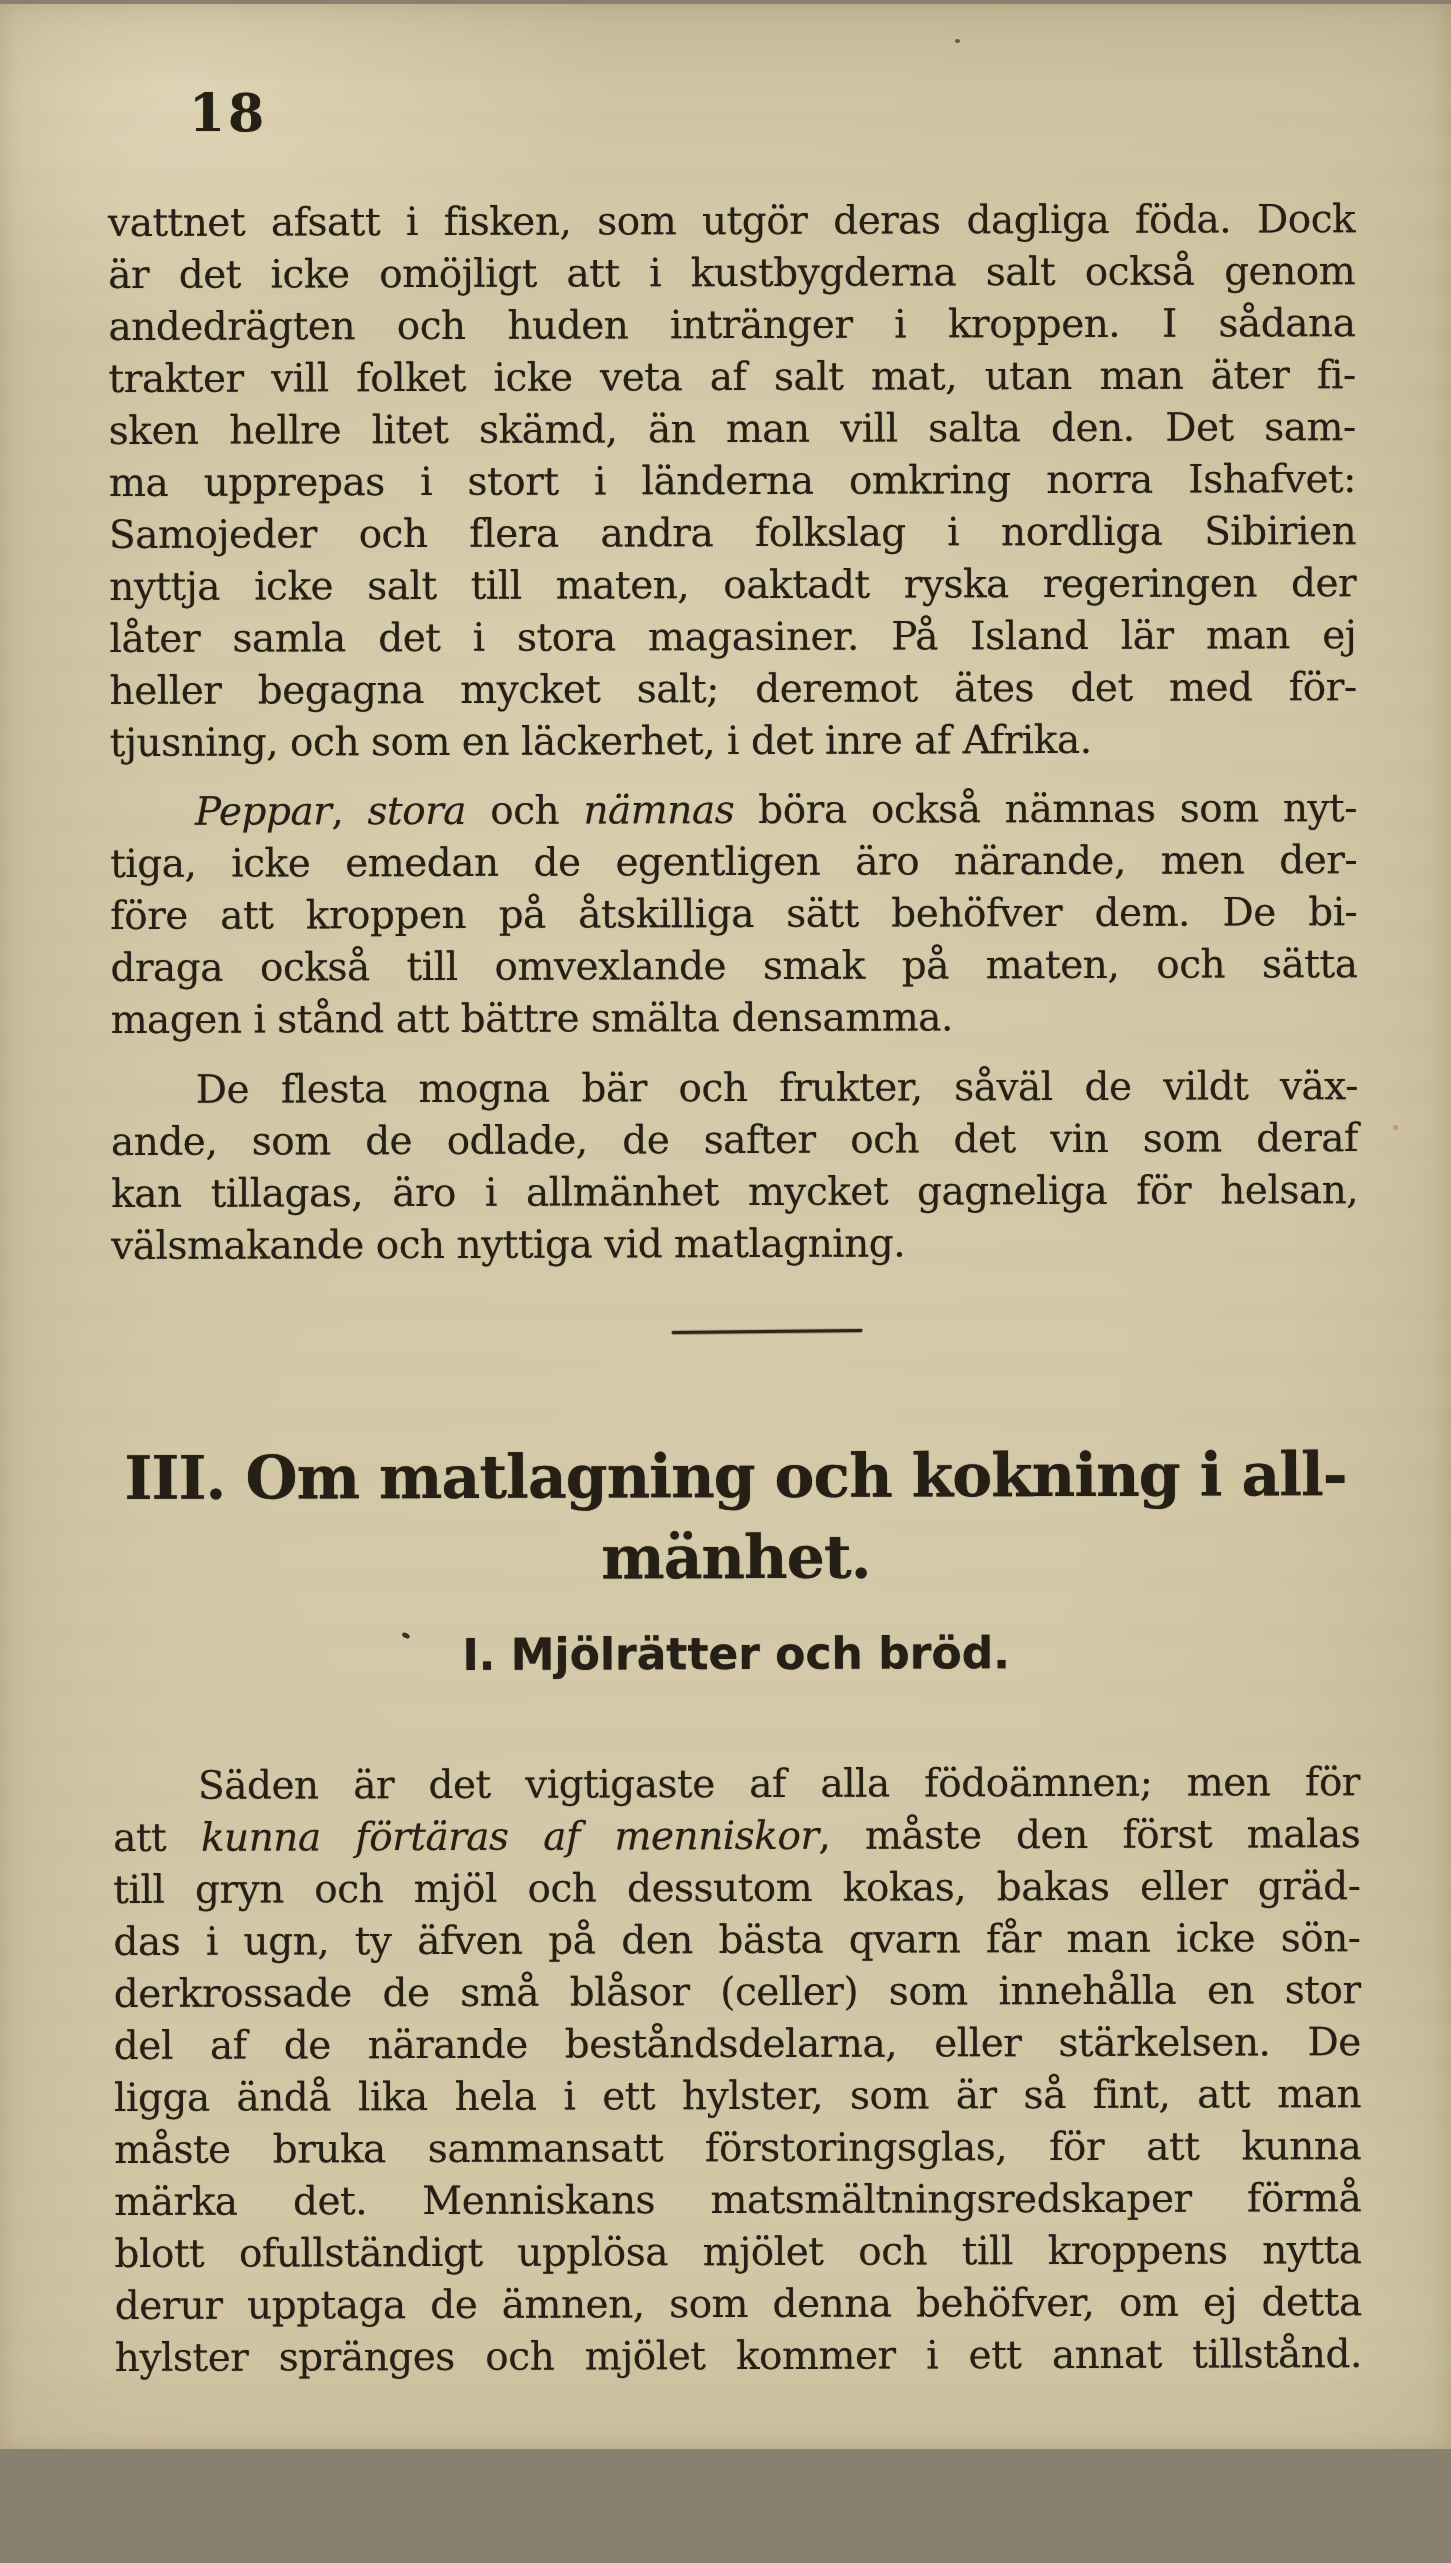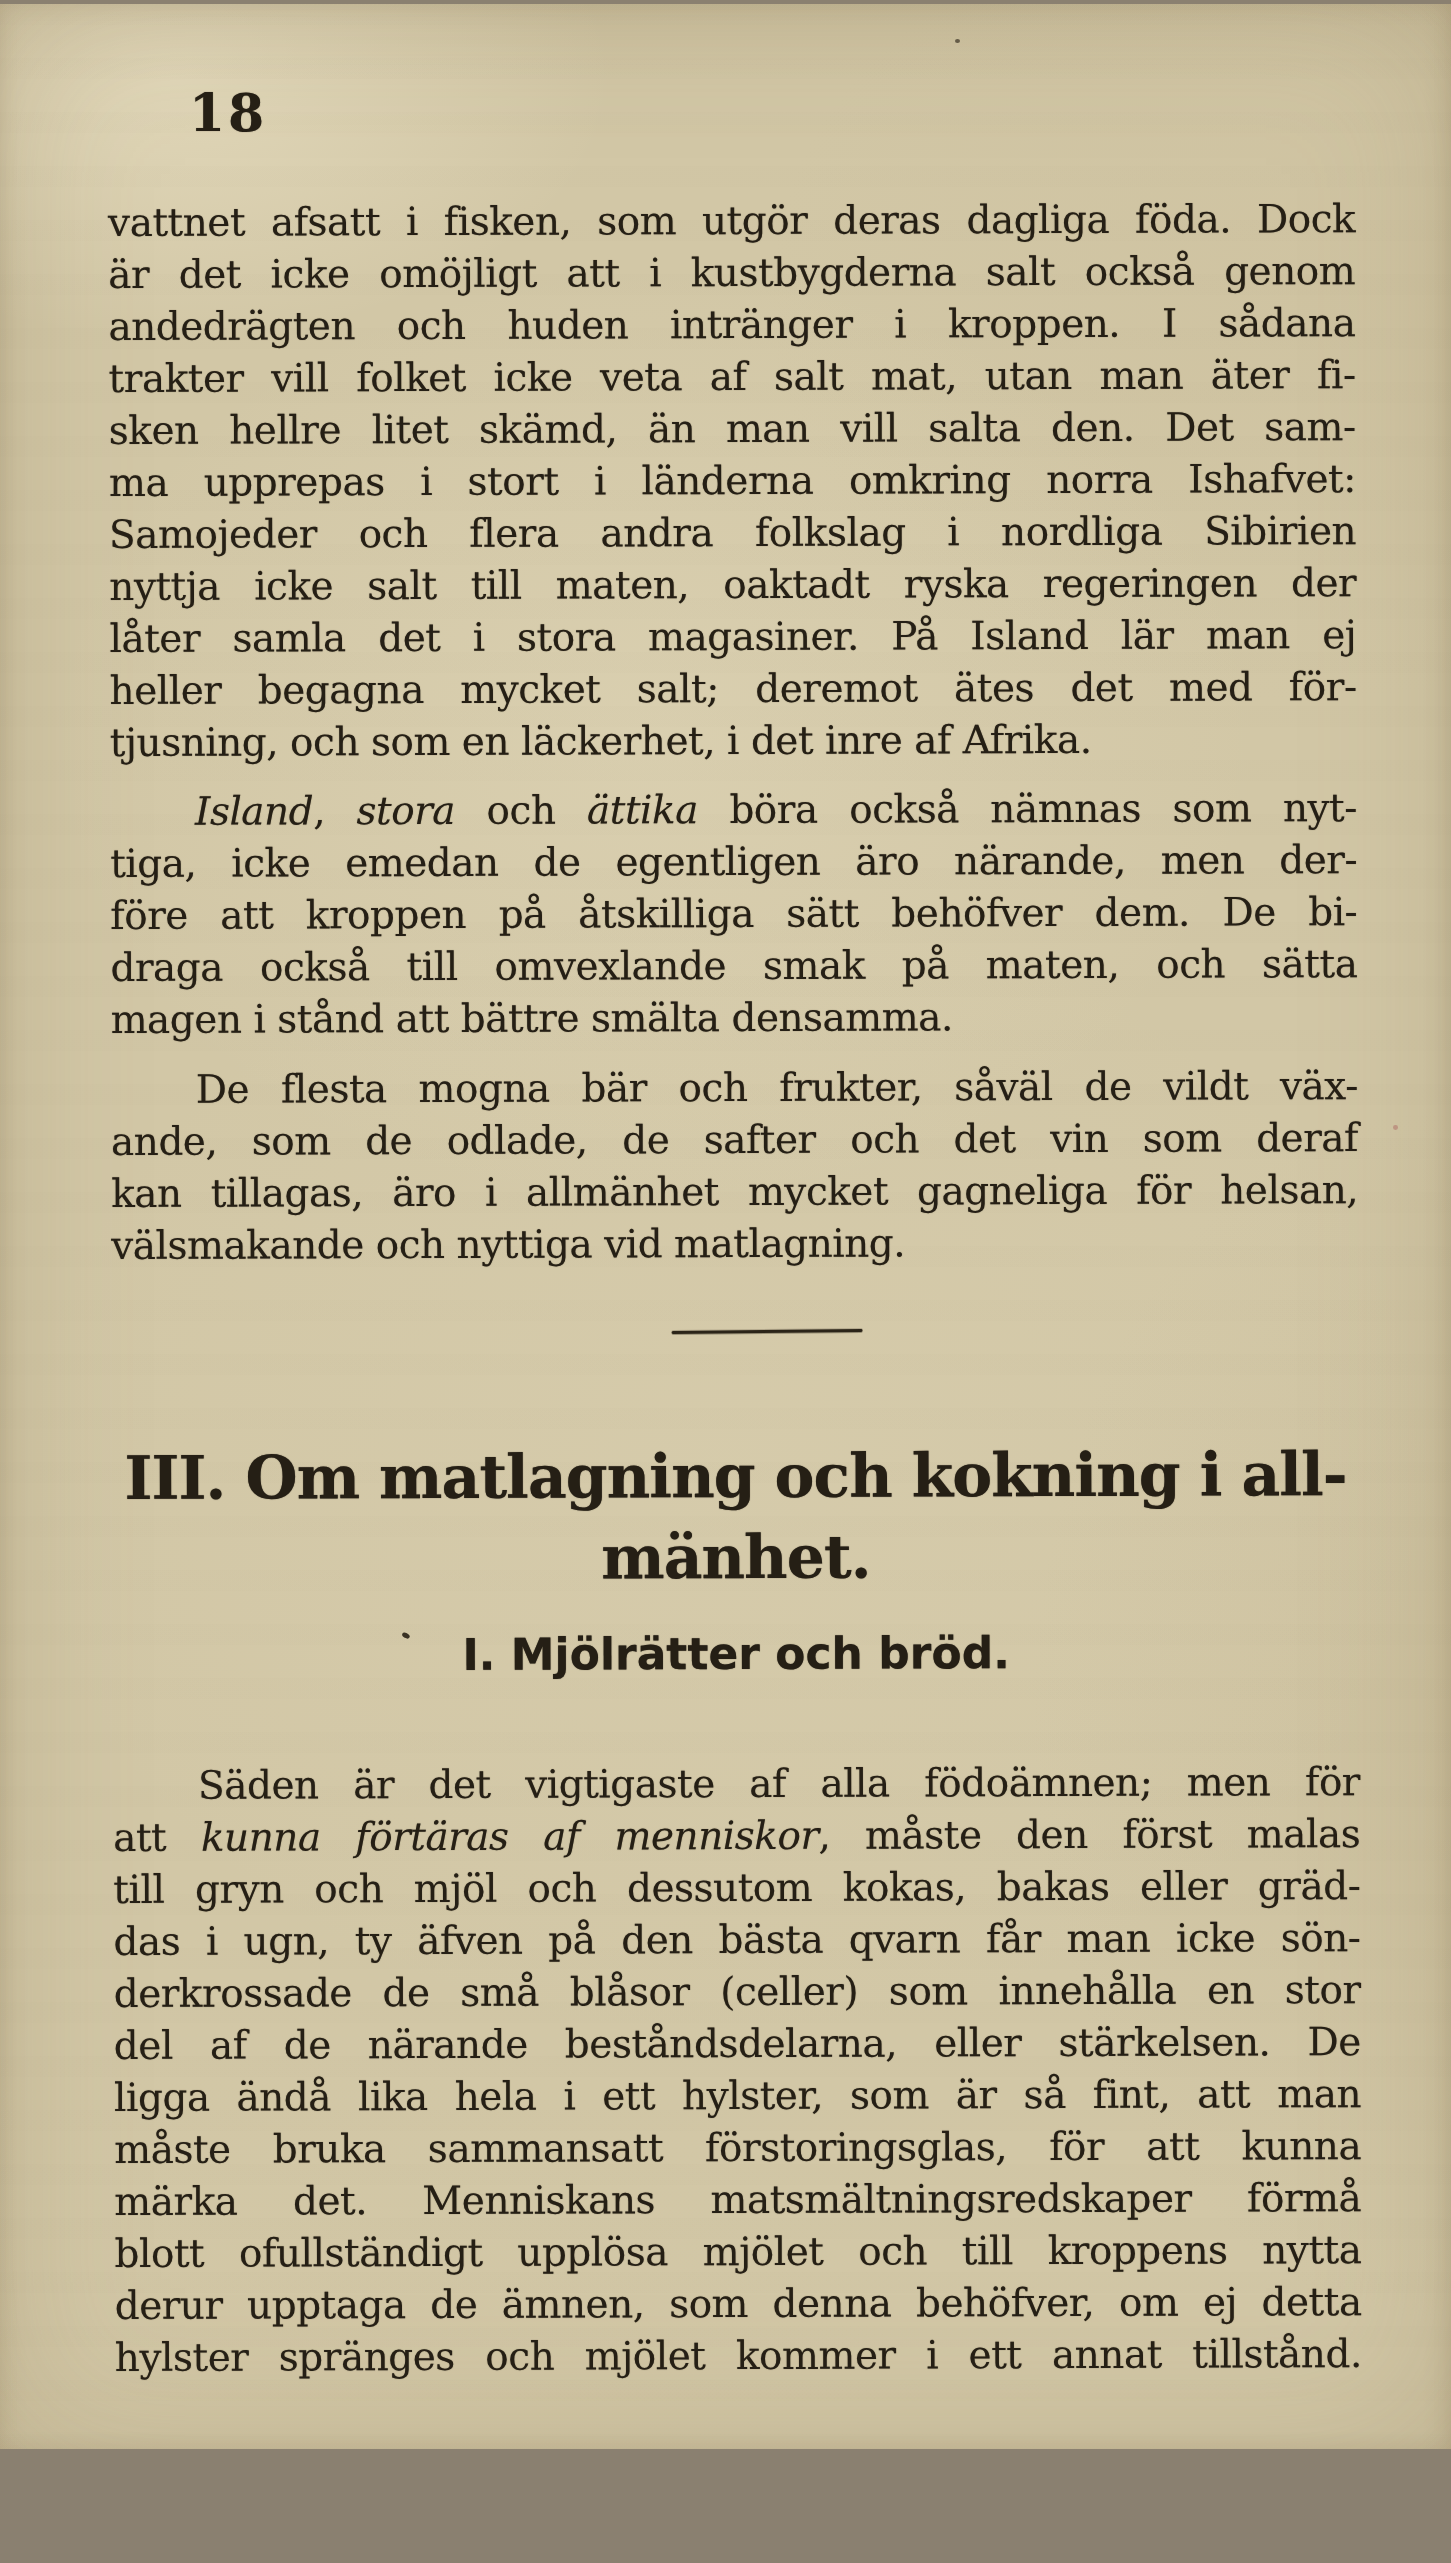--- a/index.html
+++ b/index.html
@@ -116,21 +116,21 @@
         <div class="line"><span class="seg">trakter vill folket icke veta af salt mat, utan man äter fi-</span></div>
         <div class="line"><span class="seg">sken hellre litet skämd, än man vill salta den.  Det sam-</span></div>
         <div class="line"><span class="seg">ma upprepas i stort i länderna omkring norra Ishafvet:</span></div>
         <div class="line"><span class="seg">Samojeder och flera andra folkslag i nordliga Sibirien</span></div>
         <div class="line"><span class="seg">nyttja icke salt till maten, oaktadt ryska regeringen der</span></div>
         <div class="line"><span class="seg">låter samla det i stora magasiner.  På Island lär man ej</span></div>
         <div class="line"><span class="seg">heller begagna mycket salt; deremot ätes det med för-</span></div>
         <div class="line last"><span class="seg">tjusning, och som en läckerhet, i det inre af Afrika.</span></div>
       </div>
       <div class="paragraph indent">
-        <div class="line first"><span class="seg italic">Island</span><span class="seg">, </span><span class="seg italic">stora</span><span class="seg"> och </span><span class="seg italic">ättika</span><span class="seg"> böra också nämnas som nyt-</span></div>
+        <div class="line first"><span class="seg italic">Peppar</span><span class="seg">, </span><span class="seg italic">stora</span><span class="seg"> och </span><span class="seg italic">nämnas</span><span class="seg"> böra också nämnas som nyt-</span></div>
         <div class="line"><span class="seg">tiga, icke emedan de egentligen äro närande, men der-</span></div>
         <div class="line"><span class="seg">före att kroppen på åtskilliga sätt behöfver dem.  De bi-</span></div>
         <div class="line"><span class="seg">draga också till omvexlande smak på maten, och sätta</span></div>
         <div class="line last"><span class="seg">magen i stånd att bättre smälta densamma.</span></div>
       </div>
       <div class="paragraph indent">
         <div class="line first"><span class="seg">De flesta mogna bär och frukter, såväl de vildt väx-</span></div>
         <div class="line"><span class="seg">ande, som de odlade, de safter och det vin som deraf</span></div>
         <div class="line"><span class="seg">kan tillagas, äro i allmänhet mycket gagneliga för helsan,</span></div>
         <div class="line last"><span class="seg">välsmakande och nyttiga vid matlagning.</span></div>

